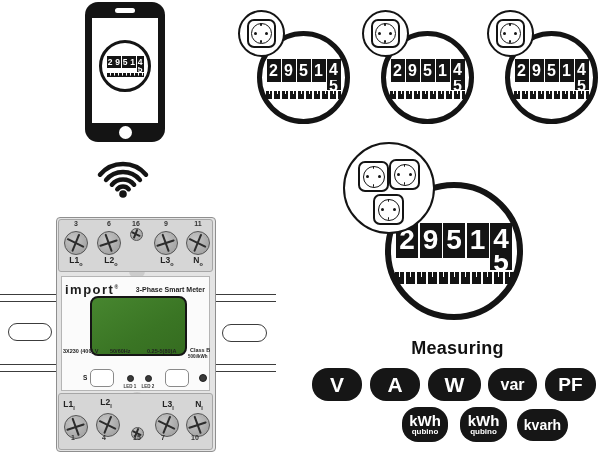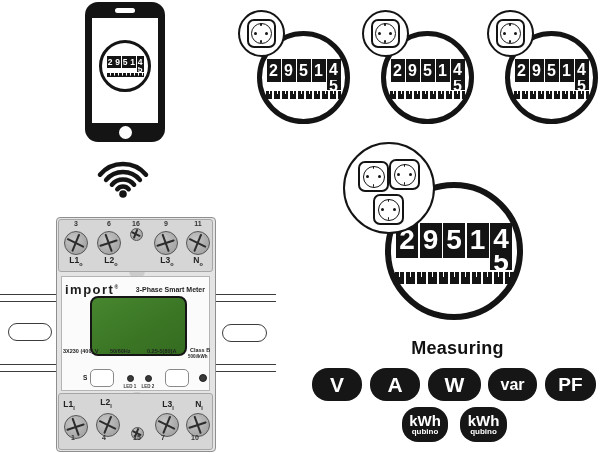--- a/index.html
+++ b/index.html
@@ -359,14 +359,17 @@
     </div>
 
   <div class="badge" style="left:402px;top:407px;width:46px;height:35px;font-size:15px">
     <span class="bmain">kWh</span>
     <span class="sub">qubino</span>
     </div>
   <div class="badge" style="left:460px;top:407px;width:47px;height:35px;font-size:15px">
     <span class="bmain">kWh</span>
     <span class="sub">qubino</span>
     </div>
+  <div class="badge" style="left:517px;top:409px;width:51px;height:32px;font-size:14px">
+    <span class="bmain">kvarh</span>
+    </div>
 
 </div>
 
 </body></html>

